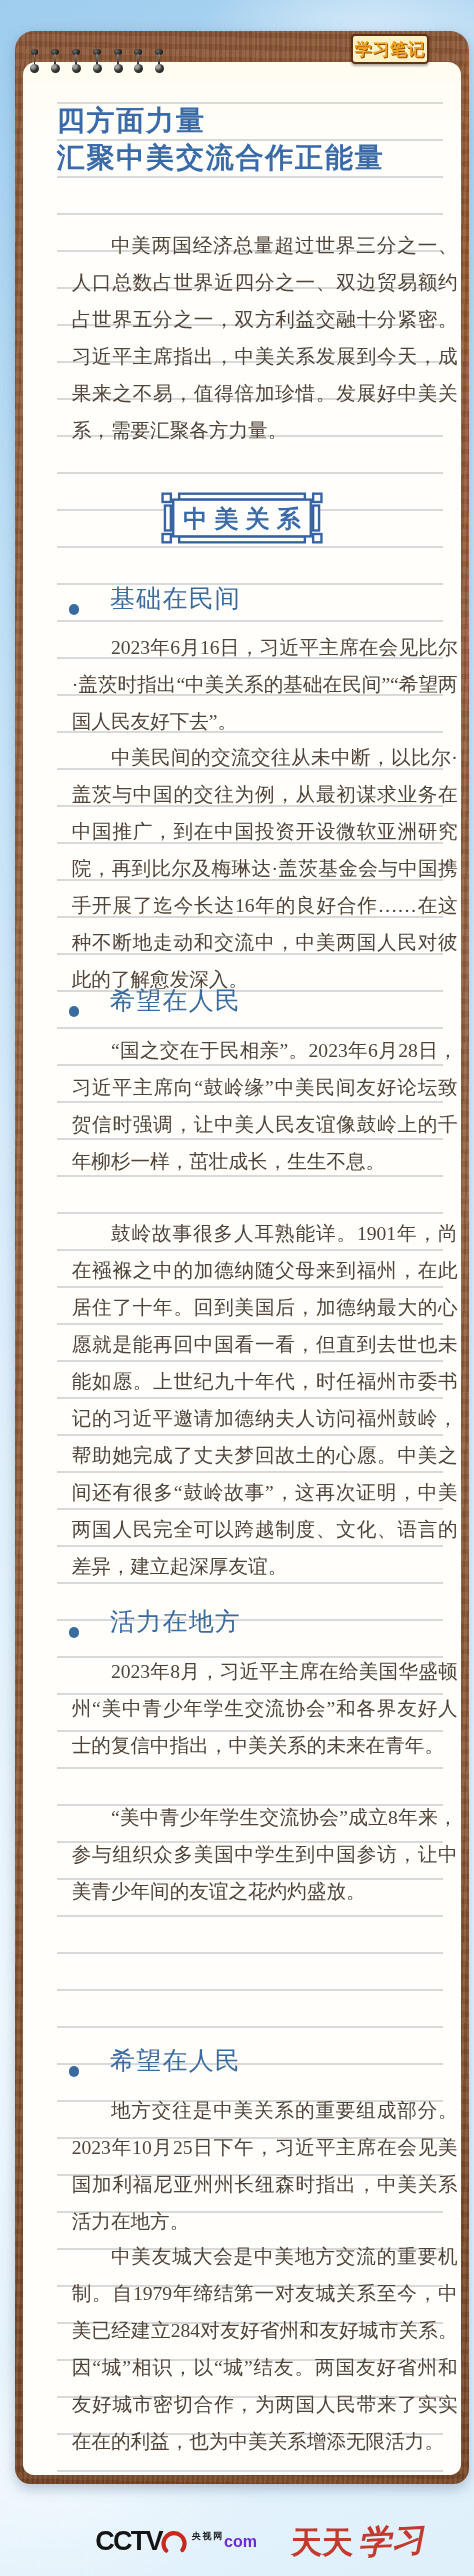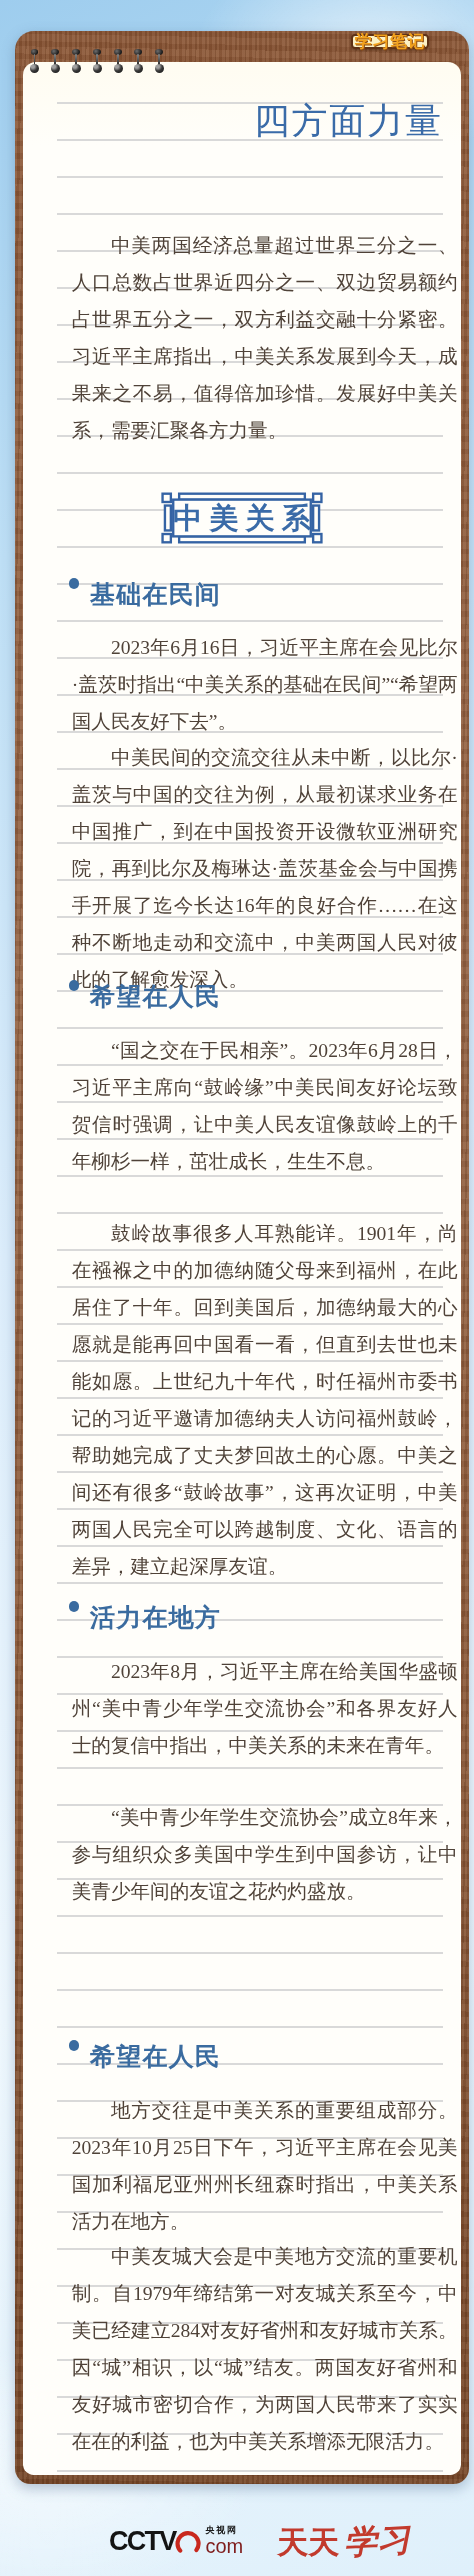--- a/index.html
+++ b/index.html
@@ -23,84 +23,85 @@
   .paper{
     position:absolute;left:7.7px;right:7.7px;top:31px;bottom:9.5px;
     background:linear-gradient(180deg,#fffcf1 0%,#fffefa 83px,#fffefa 100%);
     border-radius:13px 13px 10.7px 10.7px;overflow:hidden;
   }
   .rules{
     position:absolute;left:34px;top:5.3px;width:386px;height:2440px;
     background:repeating-linear-gradient(to bottom, transparent 0 35px, #d9d9d9 35px 37px);
   }
   .page-title{
-    position:absolute;left:34px;top:40px;width:386px;text-align:right;
-    font-weight:normal;font-size:36px;line-height:37px;color:#3a6ba8;letter-spacing:1.8px;
+    position:absolute;left:34px;top:40px;width:386px;text-align:left;
+    font-weight:bold;font-size:28px;line-height:37px;color:#3a6ba8;letter-spacing:1.8px;
     font-family:"Liberation Sans",sans-serif;
   }
   .para{
     position:absolute;left:34px;width:386px;margin:15px;
     color:#4f4238;font-size:19.6px;line-height:37px;
     text-align:justify;text-justify:inter-character;text-indent:2em;
     font-family:"Liberation Serif",serif;
   }
   .plaque{position:absolute;top:428px;left:50%;transform:translateX(-50%);width:166px;height:56px;}
   .plaque svg{position:absolute;left:0;top:0;}
   .plaque-label{
     position:absolute;left:0;top:1.2px;width:100%;height:56px;
     display:flex;align-items:center;justify-content:center;
-    font-size:29px;font-weight:bold;color:#3a6ba8;letter-spacing:7.1px;text-indent:7.1px;
+    font-size:24px;font-weight:bold;color:#3a6ba8;letter-spacing:7.1px;text-indent:7.1px;
   }
   .sec-header{
     position:absolute;left:34px;width:386px;height:37px;
-    display:flex;align-items:flex-start;padding-left:12px;box-sizing:border-box;
-    color:#3a6b9f;font-weight:bold;font-size:25px;letter-spacing:1.2px;
+    display:flex;align-items:flex-end;padding-left:12px;box-sizing:border-box;
+    color:#3a6b9f;font-weight:normal;font-size:25px;letter-spacing:1.2px;gap:20px;
   }
   .bullet{width:10.7px;height:10.7px;border-radius:50%;background:#3a6b9f;margin-right:10.7px;flex:none;}
   .ring{position:absolute;top:49px;width:12px;}
   .ring-hole{width:7.7px;height:6px;border-radius:50%;margin:0 auto;
     background:radial-gradient(circle at 35% 35%, #6d6d6d, #1c1c1c 70%);}
   .ring-wire{width:1.8px;height:12px;margin:-1.2px auto 0;border-radius:1.2px;
     background:linear-gradient(180deg,#888,#222);}
   .ring-ball{width:9px;height:9px;border-radius:50%;margin:-1.8px auto 0;
     background:radial-gradient(circle at 32% 28%, #a0a0a0 0 18%, #3a3a3a 48%, #0d0d0d 100%);}
   .badge{
-    position:absolute;left:351px;top:34px;width:78px;height:15px;box-sizing:border-box;
+    position:absolute;left:351px;top:34px;width:78px;height:30px;box-sizing:border-box;
     background:#fcf2c6;border:2.4px solid #5e3115;border-radius:4.2px;
     display:flex;align-items:center;justify-content:center;
     box-shadow:0 1.2px 2.4px rgba(40,20,5,.35);
   }
   .badge-label{
     font-size:17px;font-weight:900;color:#f2a21d;letter-spacing:0.6px;line-height:1;
     text-shadow:0.9px 1.2px 0 #8a4a14;
   }
   .footer{
     position:absolute;left:0;right:0;top:2520px;height:42px;
     display:flex;align-items:center;justify-content:center;gap:34px;margin-left:44px;
   }
   .cctv{display:flex;align-items:center;}
   .cctv-text{font-size:27px;font-weight:900;color:#141414;letter-spacing:-1.8px;line-height:1;}
   .swoosh{width:30px;height:30px;margin:0 2.4px 0 -2.4px;}
-  .cctv-col{display:flex;flex-direction:column;justify-content:center;line-height:1;}
+  .cctv-col{display:flex;flex-direction:row;justify-content:center;line-height:1;}
   .site{font-size:9px;font-weight:bold;color:#1a1a1a;letter-spacing:1.8px;}
-  .com{font-size:20px;font-weight:400;color:#7f1d1d;margin-top:1.2px;letter-spacing:0;}
+  .com{font-size:16px;font-weight:700;color:#6d28d9;margin-top:1.2px;letter-spacing:0;}
   .brand{display:flex;align-items:flex-end;gap:4.7px;color:#c23a2d;}
   .brand-tiantian{font-size:31px;font-weight:900;line-height:1;}
   .brand-xuexi{font-size:33px;font-weight:900;line-height:1;font-style:italic;
     font-family:"Liberation Serif",serif;transform:rotate(-3deg);display:inline-block;}
 </style>
 </head>
 <body>
 
 <div class="notebook">
   <div class="paper">
     <div class="rules"></div>
 
     <div class="page-title">
       <div>四方面力量</div>
+      <div>汇聚中美交流合作正能量</div>
     </div>
 
     <p class="para" style="top:150px">中美两国经济总量超过世界三分之一、人口总数占世界近四分之一、双边贸易额约占世界五分之一，双方利益交融十分紧密。习近平主席指出，中美关系发展到今天，成果来之不易，值得倍加珍惜。发展好中美关系，需要汇聚各方力量。</p>
 
     <div class="plaque">
       <svg width="166" height="56" viewBox="0 0 280 94">
         <g stroke="#3563a4" stroke-width="4" fill="#fffefa">
           <rect x="34" y="6" width="212" height="10"></rect>
           <rect x="34" y="78" width="212" height="10"></rect>
           <rect x="24" y="16" width="232" height="62"></rect>

